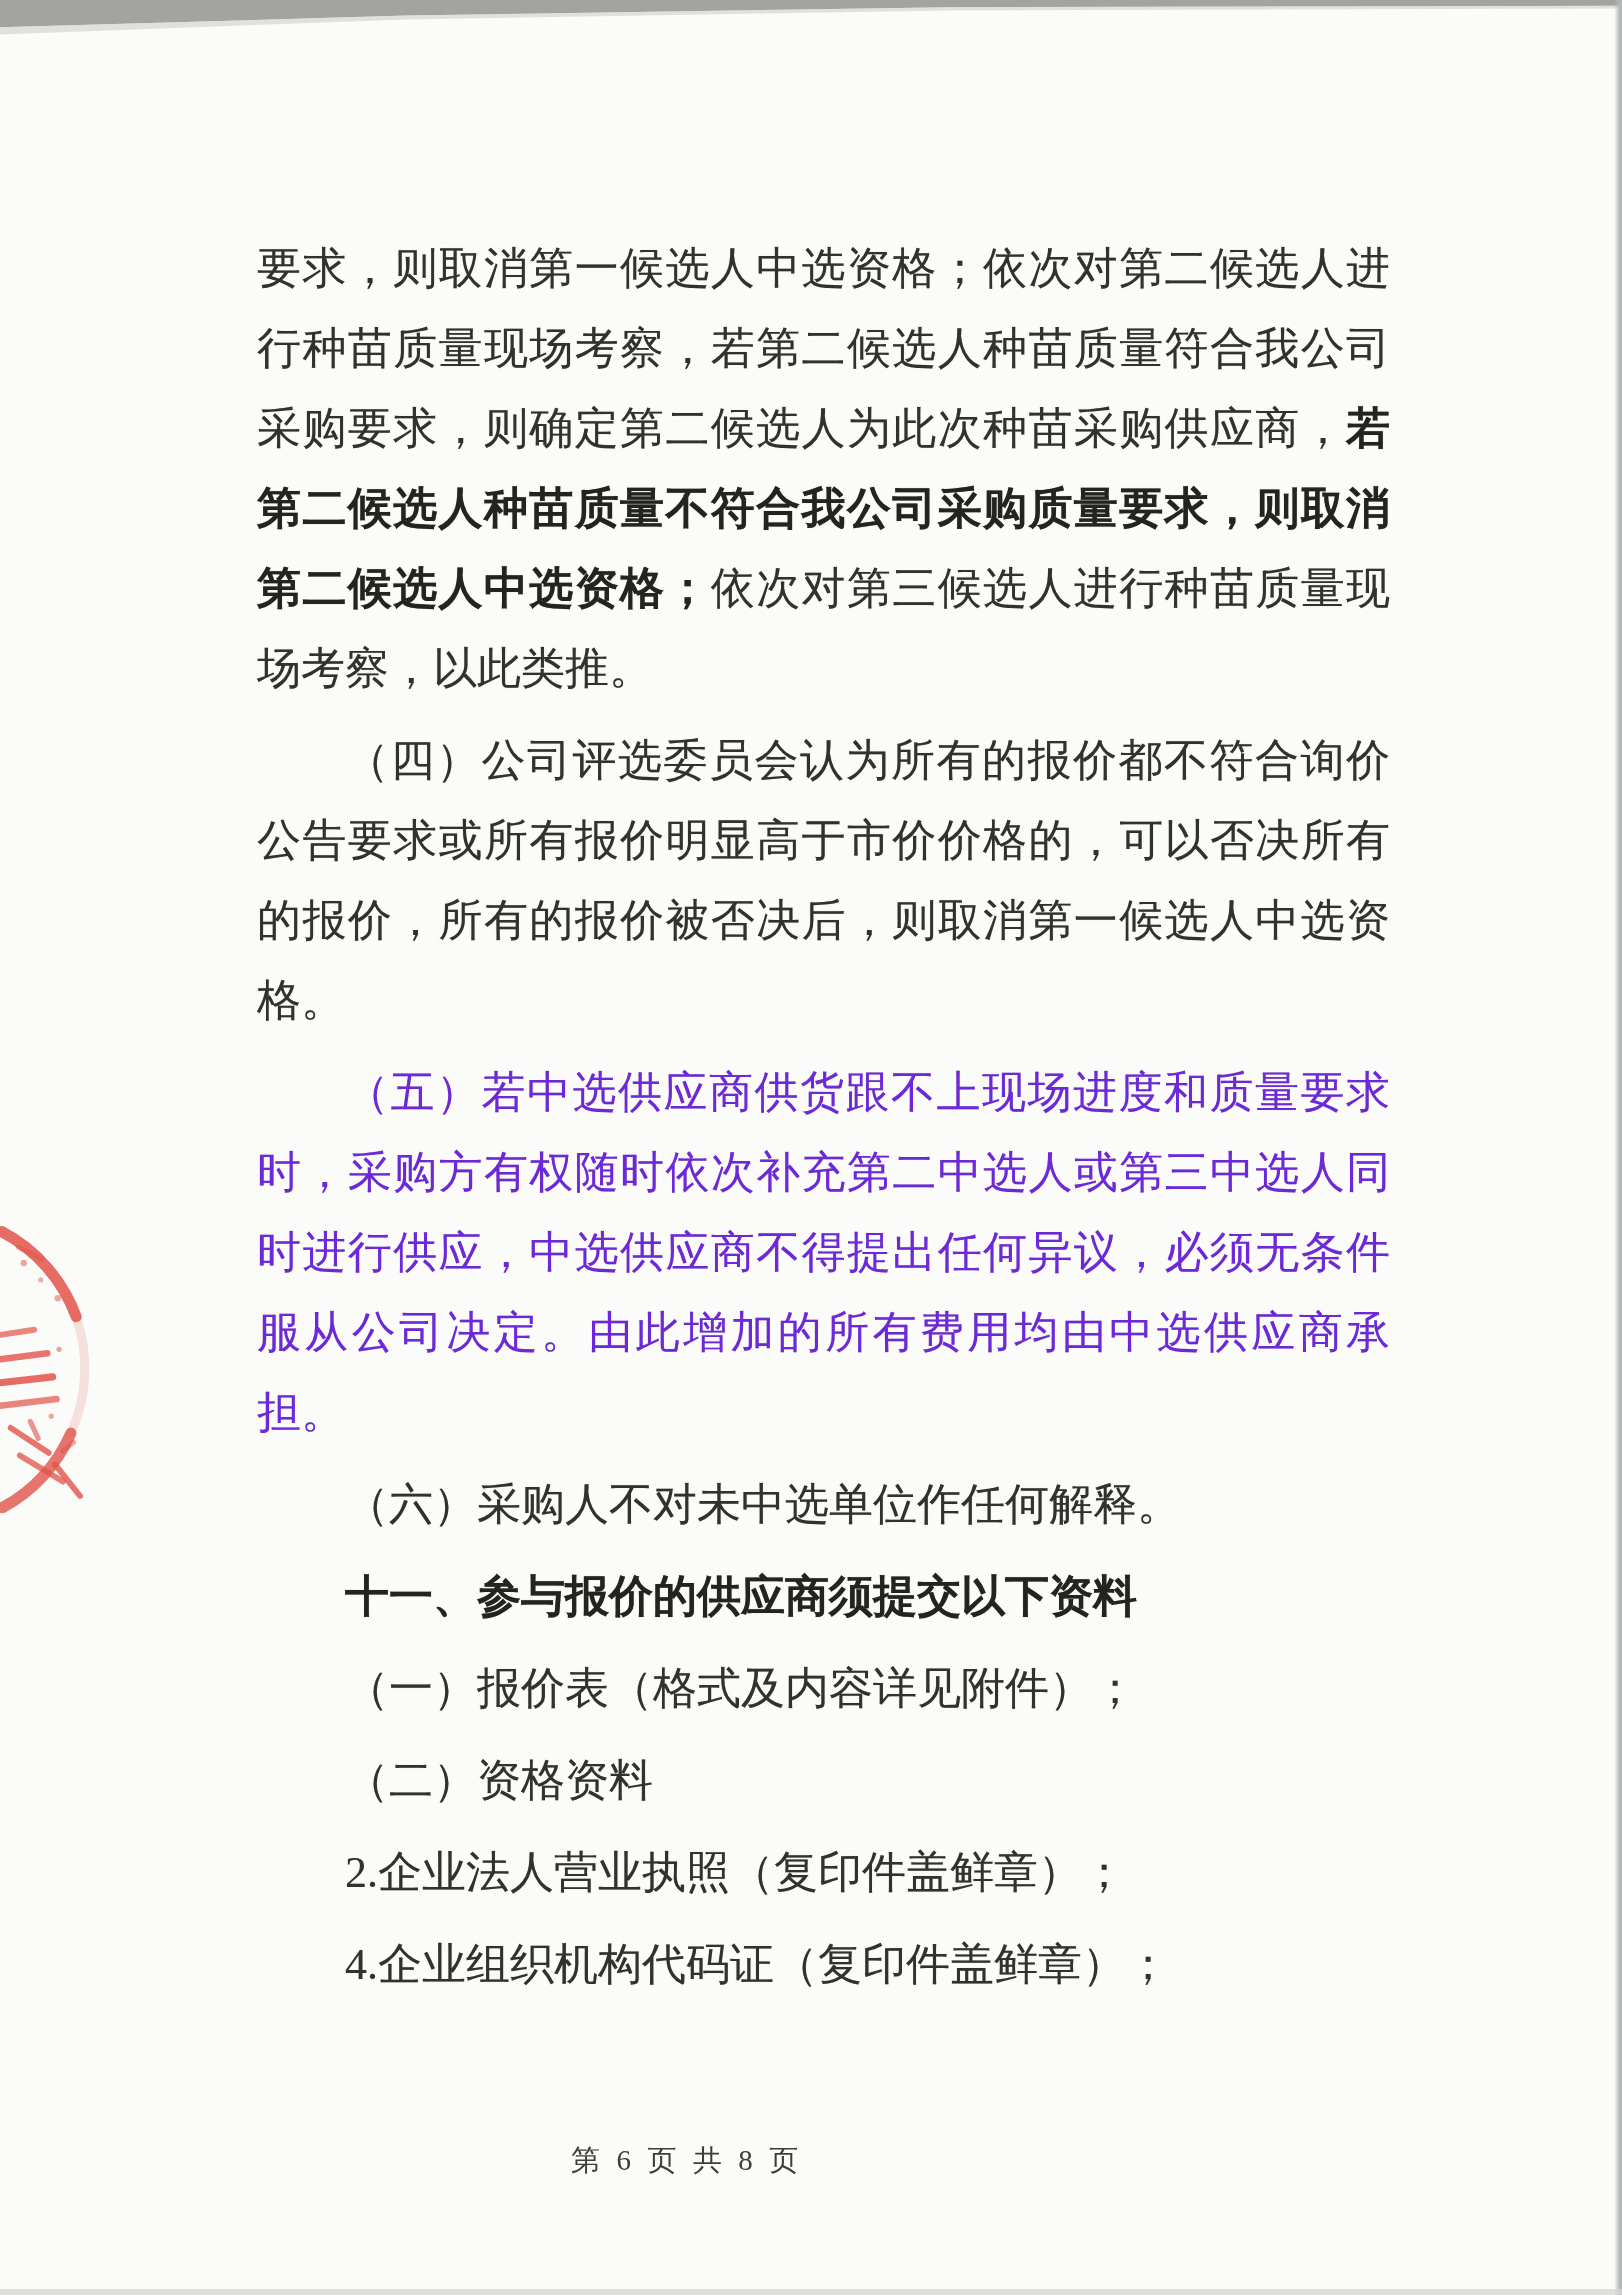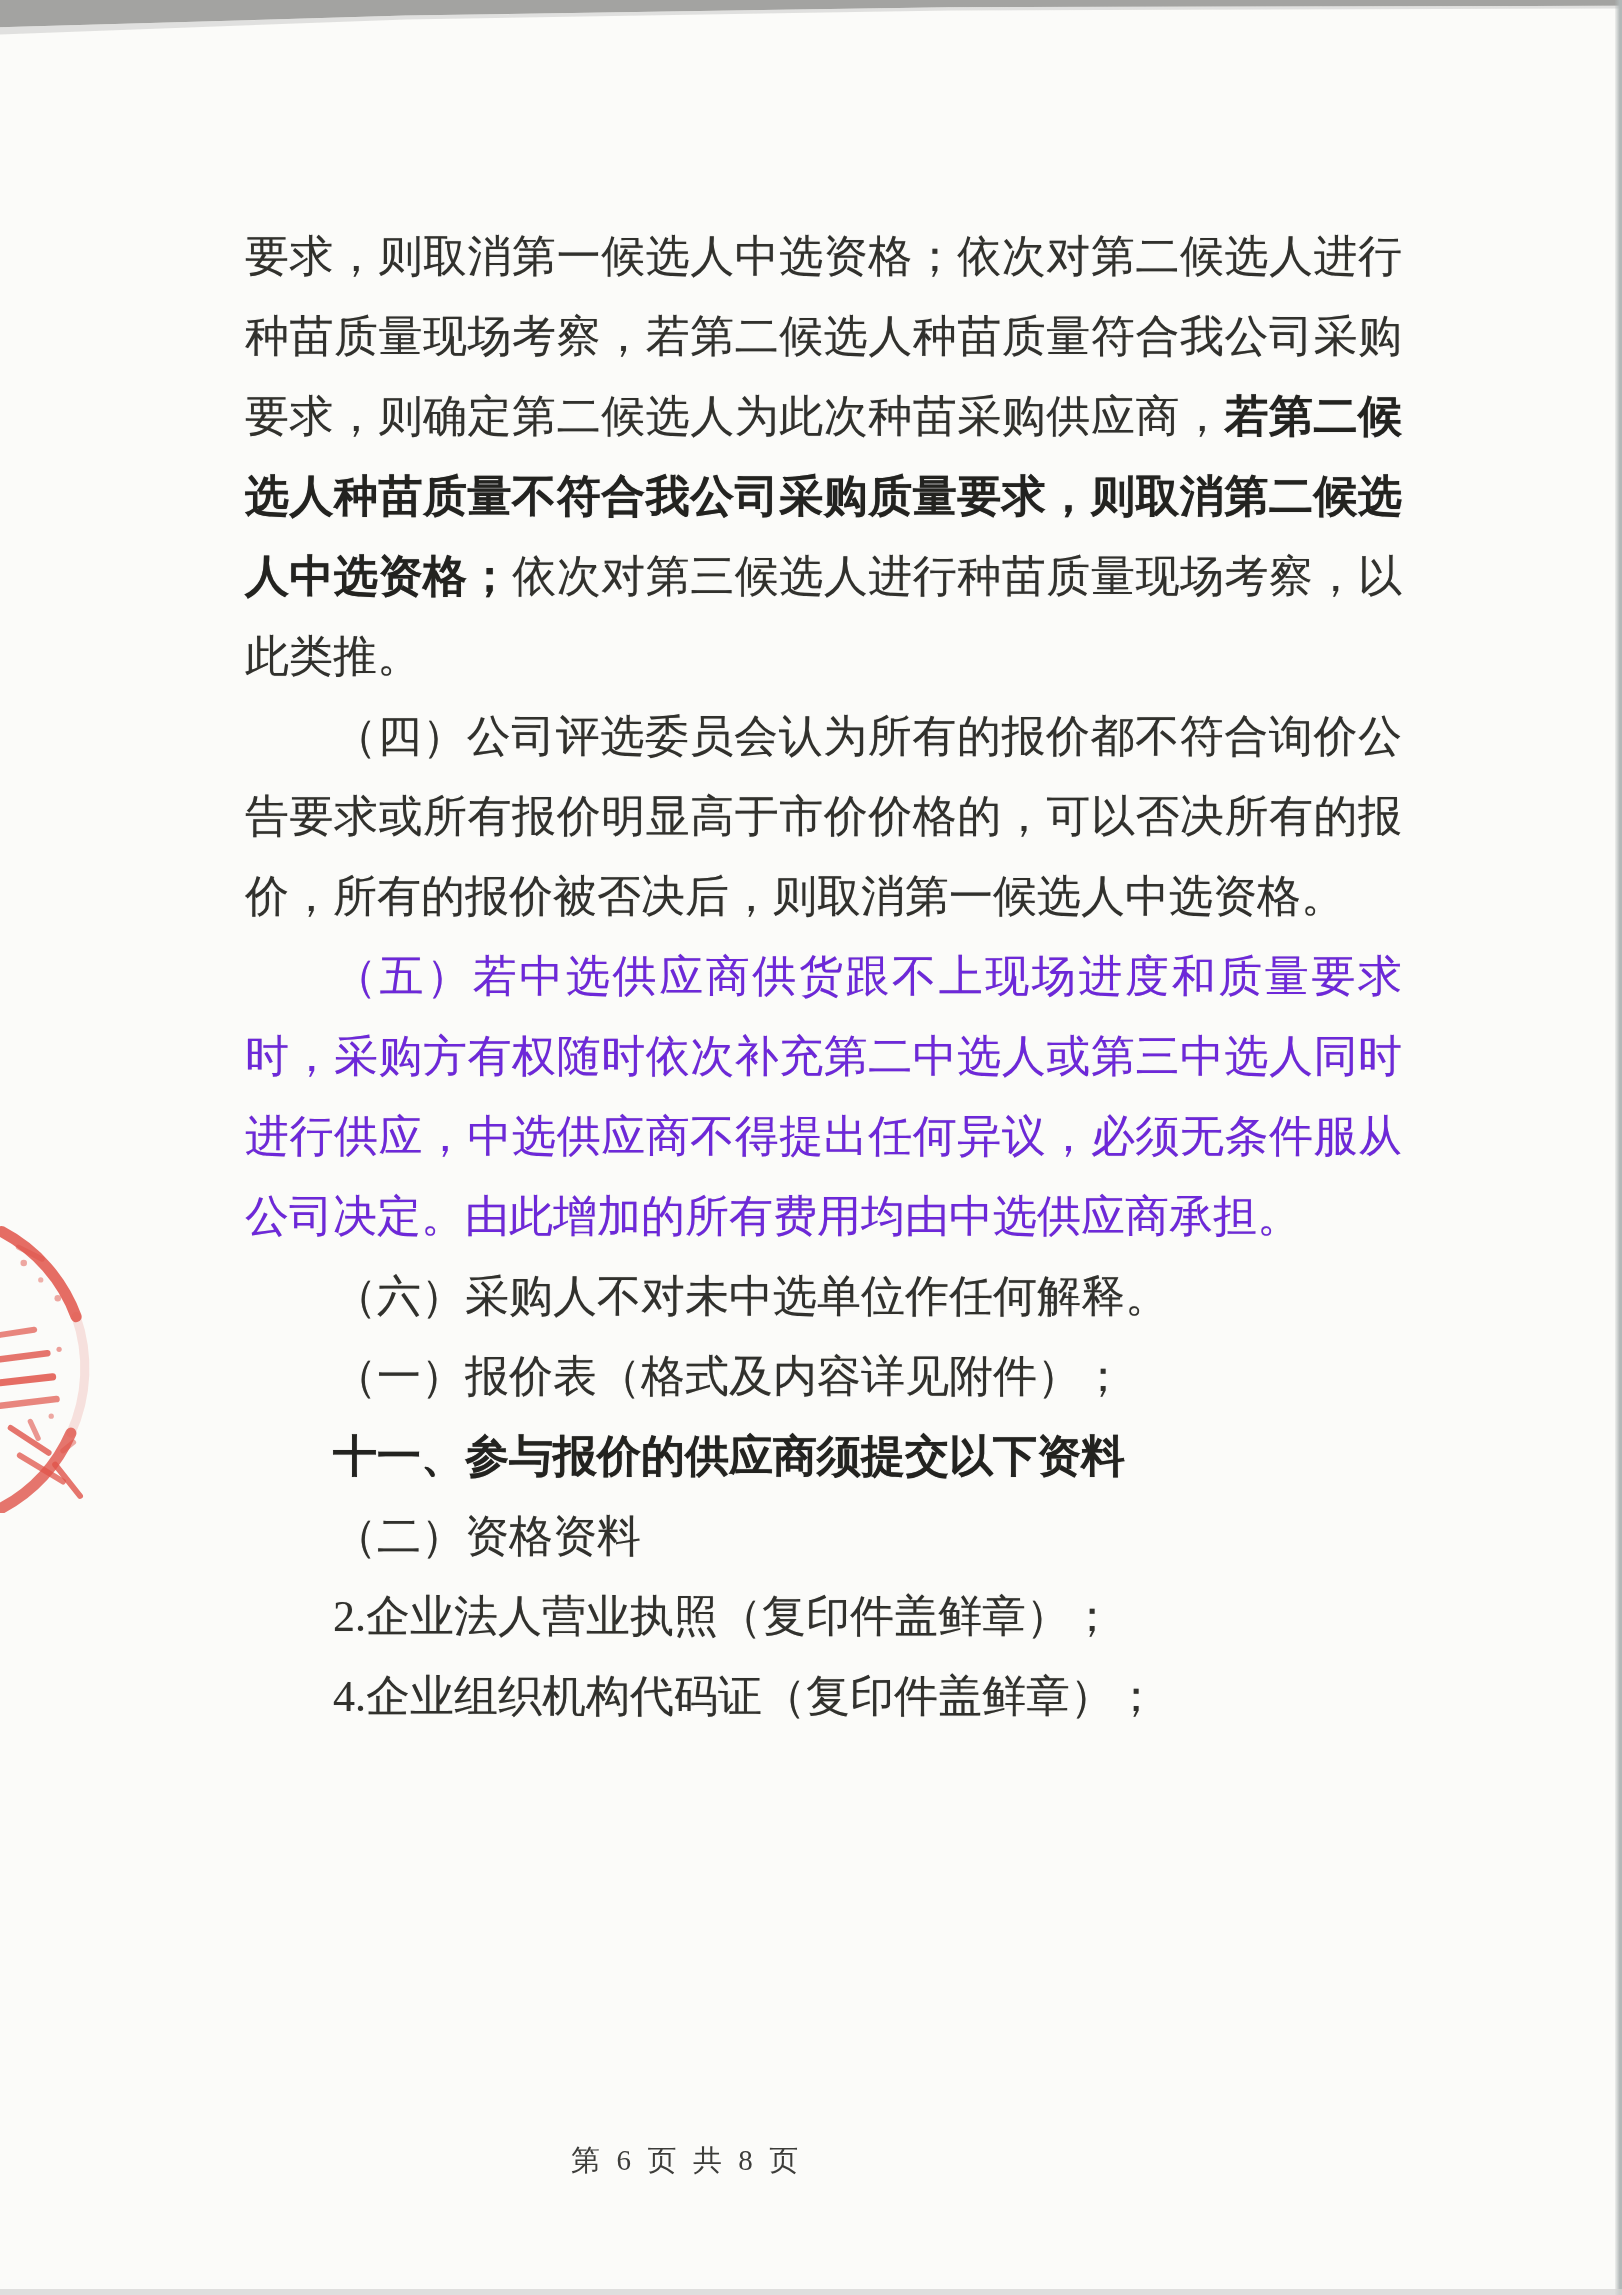--- a/index.html
+++ b/index.html
@@ -17,21 +17,21 @@
   .scan-bottom{position:absolute;bottom:0;left:0;width:1623px;height:6.5px;
     background:#d6d6d4;opacity:.75;}
   
   .content{
     position:absolute;left:245px;top:217px;width:1157px;
     font-size:44px;line-height:80px;
     color:#31312d;
     text-align:justify;
     text-shadow:0 0 0.7px rgba(45,45,42,.38);
   }
-  .content p{margin:0;padding:0;}
+  .content p{margin:12px;padding:0;}
   .ind{text-indent:2em;}
   .content b{font-weight:700;color:#232320;text-shadow:0 0 0.7px rgba(20,20,18,.55);}
   .heading{font-weight:700;color:#232320;text-shadow:0 0 0.7px rgba(20,20,18,.55);}
   .faint{color:#6d28d9;text-shadow:0 0 0.7px rgba(70,70,66,.3);}
   .footer{
     position:absolute;top:2141px;left:0;width:1374px;
     text-align:center;font-size:29px;letter-spacing:4.6px;color:#3d3d3a;
     font-family:"Liberation Serif", serif;
   }
   .stamp{position:absolute;left:0;top:1225px;width:92px;height:288px;}
@@ -73,22 +73,22 @@
       <circle cx="90" cy="190" r="4" opacity="0.55"></circle>
       <circle cx="78" cy="292" r="4" opacity="0.5"></circle>
     </g>
   </svg>
 
   <div class="content">
     <p><span>要求，则取消第一候选人中选资格；依次对第二候选人进行种苗质量现场考察，若第二候选人种苗质量符合我公司采购要求，则确定第二候选人为此次种苗采购供应商，</span><b>若第二候选人种苗质量不符合我公司采购质量要求，则取消第二候选人中选资格；</b><span>依次对第三候选人进行种苗质量现场考察，以此类推。</span></p>
     <p class="ind">（四）公司评选委员会认为所有的报价都不符合询价公告要求或所有报价明显高于市价价格的，可以否决所有的报价，所有的报价被否决后，则取消第一候选人中选资格。</p>
     <p class="ind faint">（五）若中选供应商供货跟不上现场进度和质量要求时，采购方有权随时依次补充第二中选人或第三中选人同时进行供应，中选供应商不得提出任何异议，必须无条件服从公司决定。由此增加的所有费用均由中选供应商承担。</p>
     <p class="ind">（六）采购人不对未中选单位作任何解释。</p>
+    <p class="ind heading">十一、参与报价的供应商须提交以下资料</p>
     <p class="ind">（一）报价表（格式及内容详见附件）；</p>
-    <p class="ind heading">十一、参与报价的供应商须提交以下资料</p>
     <p class="ind">（二）资格资料</p>
     <p class="ind">2.企业法人营业执照（复印件盖鲜章）；</p>
     <p class="ind">4.企业组织机构代码证（复印件盖鲜章）；</p>
   </div>
 
   <div class="footer">第 6 页 共 8 页</div>
 
 </div>
 
 

